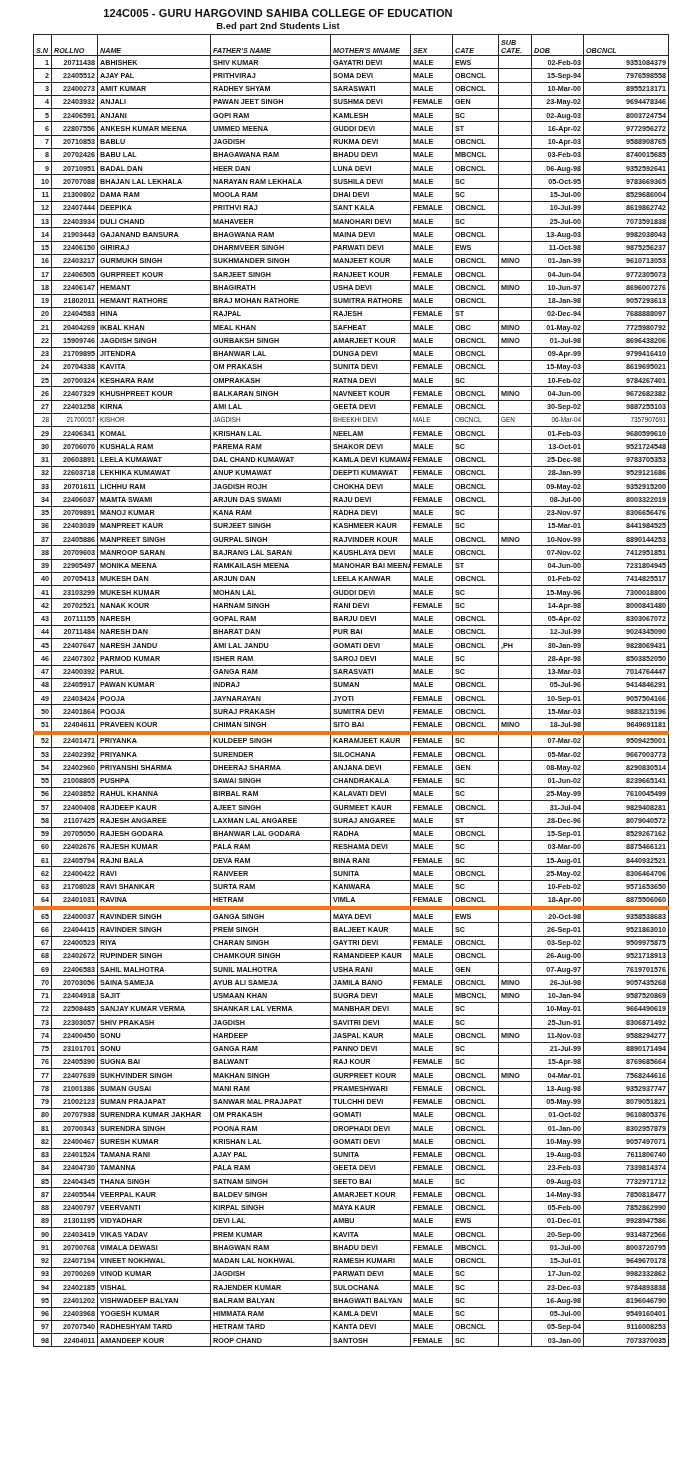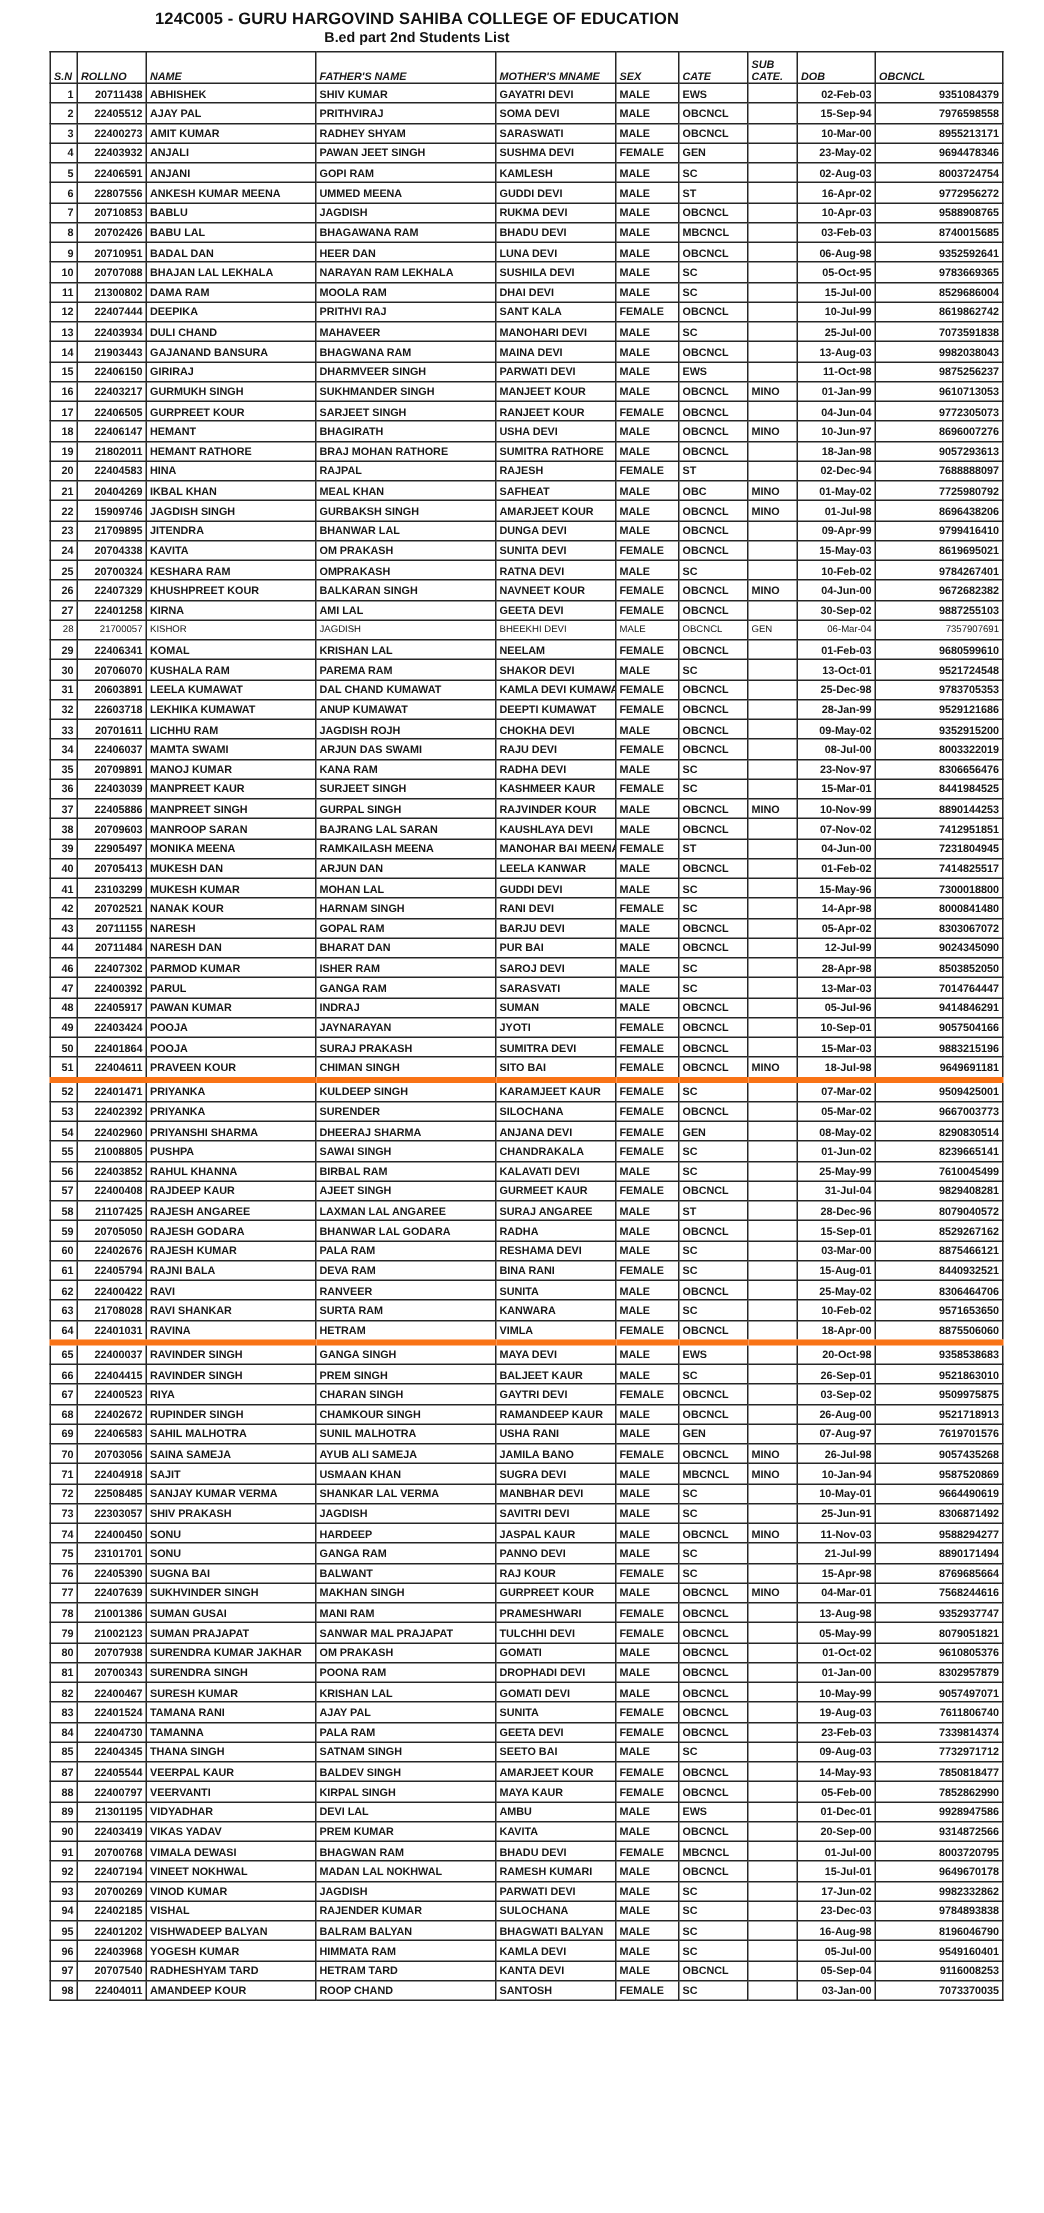--- a/index.html
+++ b/index.html
@@ -610,20 +610,32 @@
         <td class="col2">NARESH DAN</td>
         <td class="col3">BHARAT DAN</td>
         <td class="col4">PUR BAI</td>
         <td class="col5">MALE</td>
         <td class="col6">OBCNCL</td>
         <td class="col7"></td>
         <td class="col8">12-Jul-99</td>
         <td class="col9">9024345090</td>
       </tr>
       <tr>
+        <td class="col0">45</td>
+        <td class="col1">22407647</td>
+        <td class="col2">NARESH JANDU</td>
+        <td class="col3">AMI LAL JANDU</td>
+        <td class="col4">GOMATI DEVI</td>
+        <td class="col5">MALE</td>
+        <td class="col6">OBCNCL</td>
+        <td class="col7">,PH</td>
+        <td class="col8">30-Jan-99</td>
+        <td class="col9">9828069431</td>
+      </tr>
+      <tr>
         <td class="col0">46</td>
         <td class="col1">22407302</td>
         <td class="col2">PARMOD KUMAR</td>
         <td class="col3">ISHER RAM</td>
         <td class="col4">SAROJ DEVI</td>
         <td class="col5">MALE</td>
         <td class="col6">SC</td>
         <td class="col7"></td>
         <td class="col8">28-Apr-98</td>
         <td class="col9">8503852050</td>

